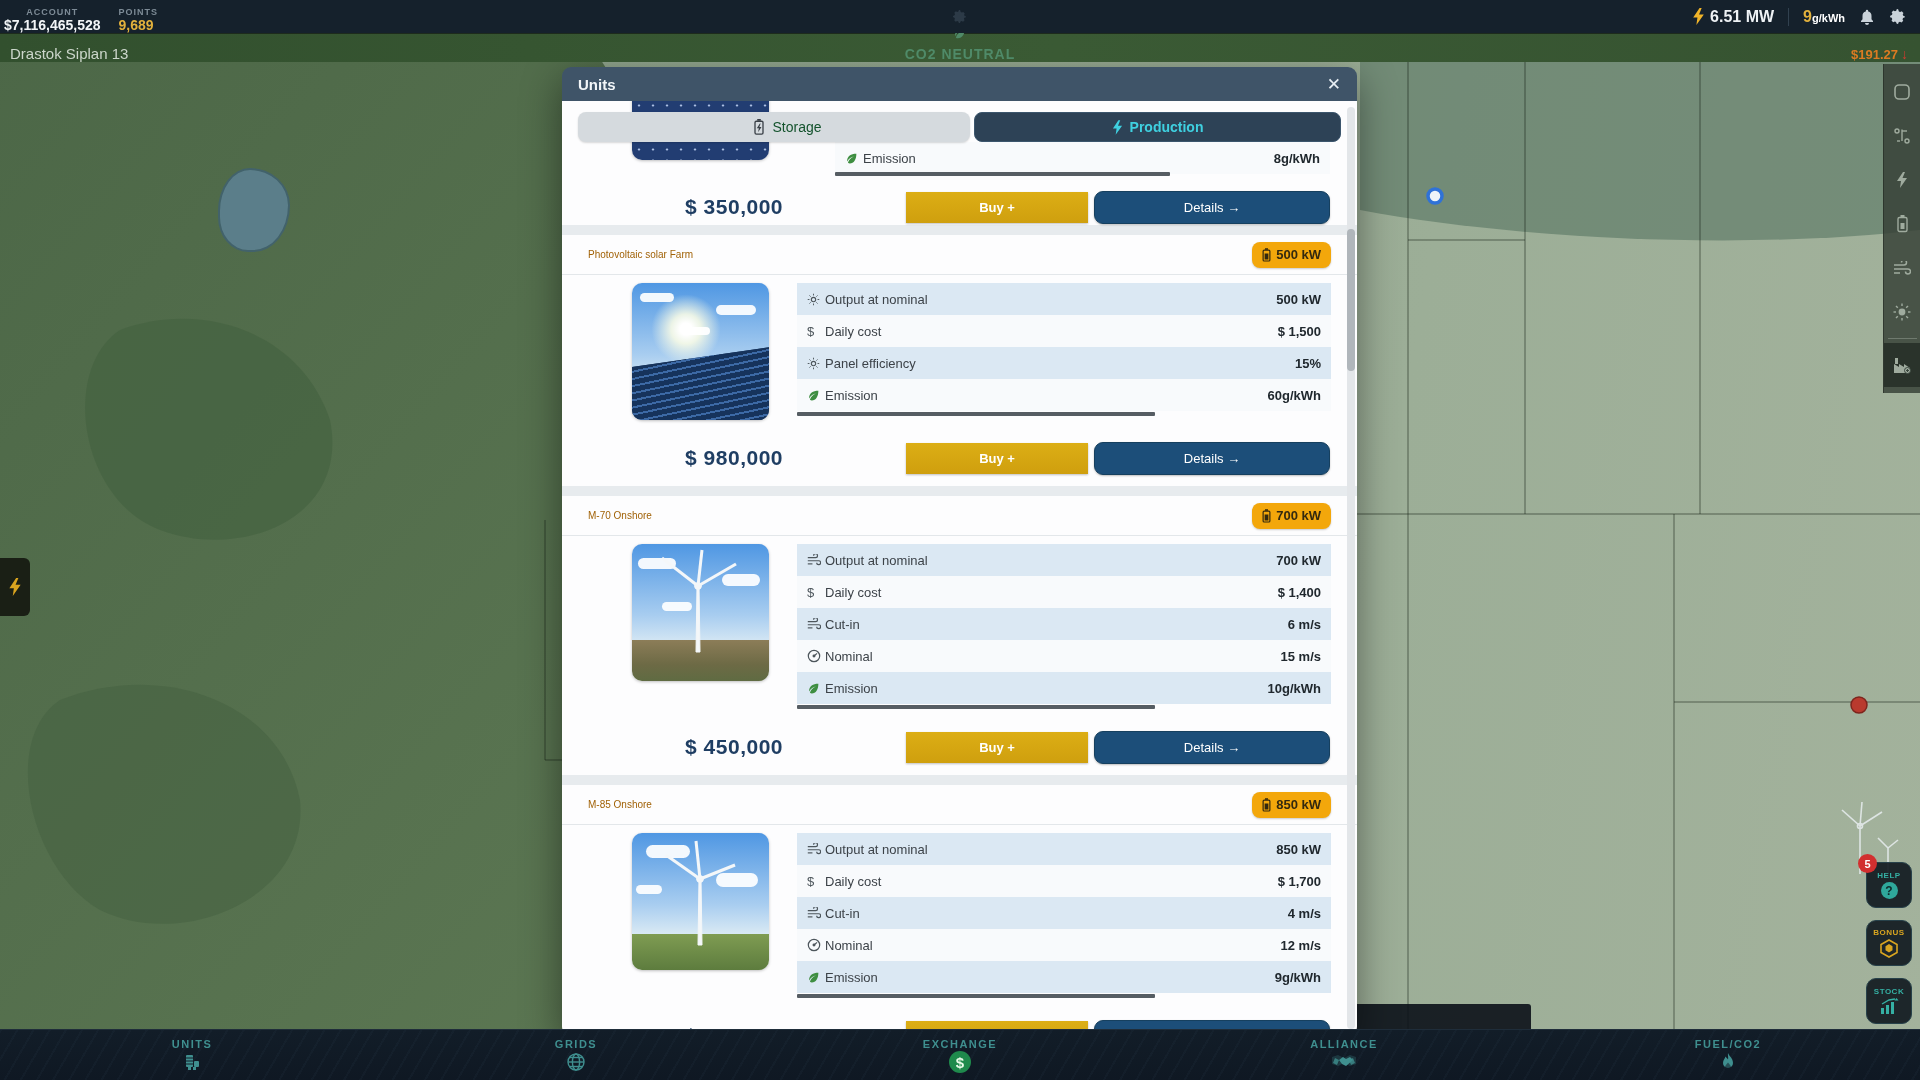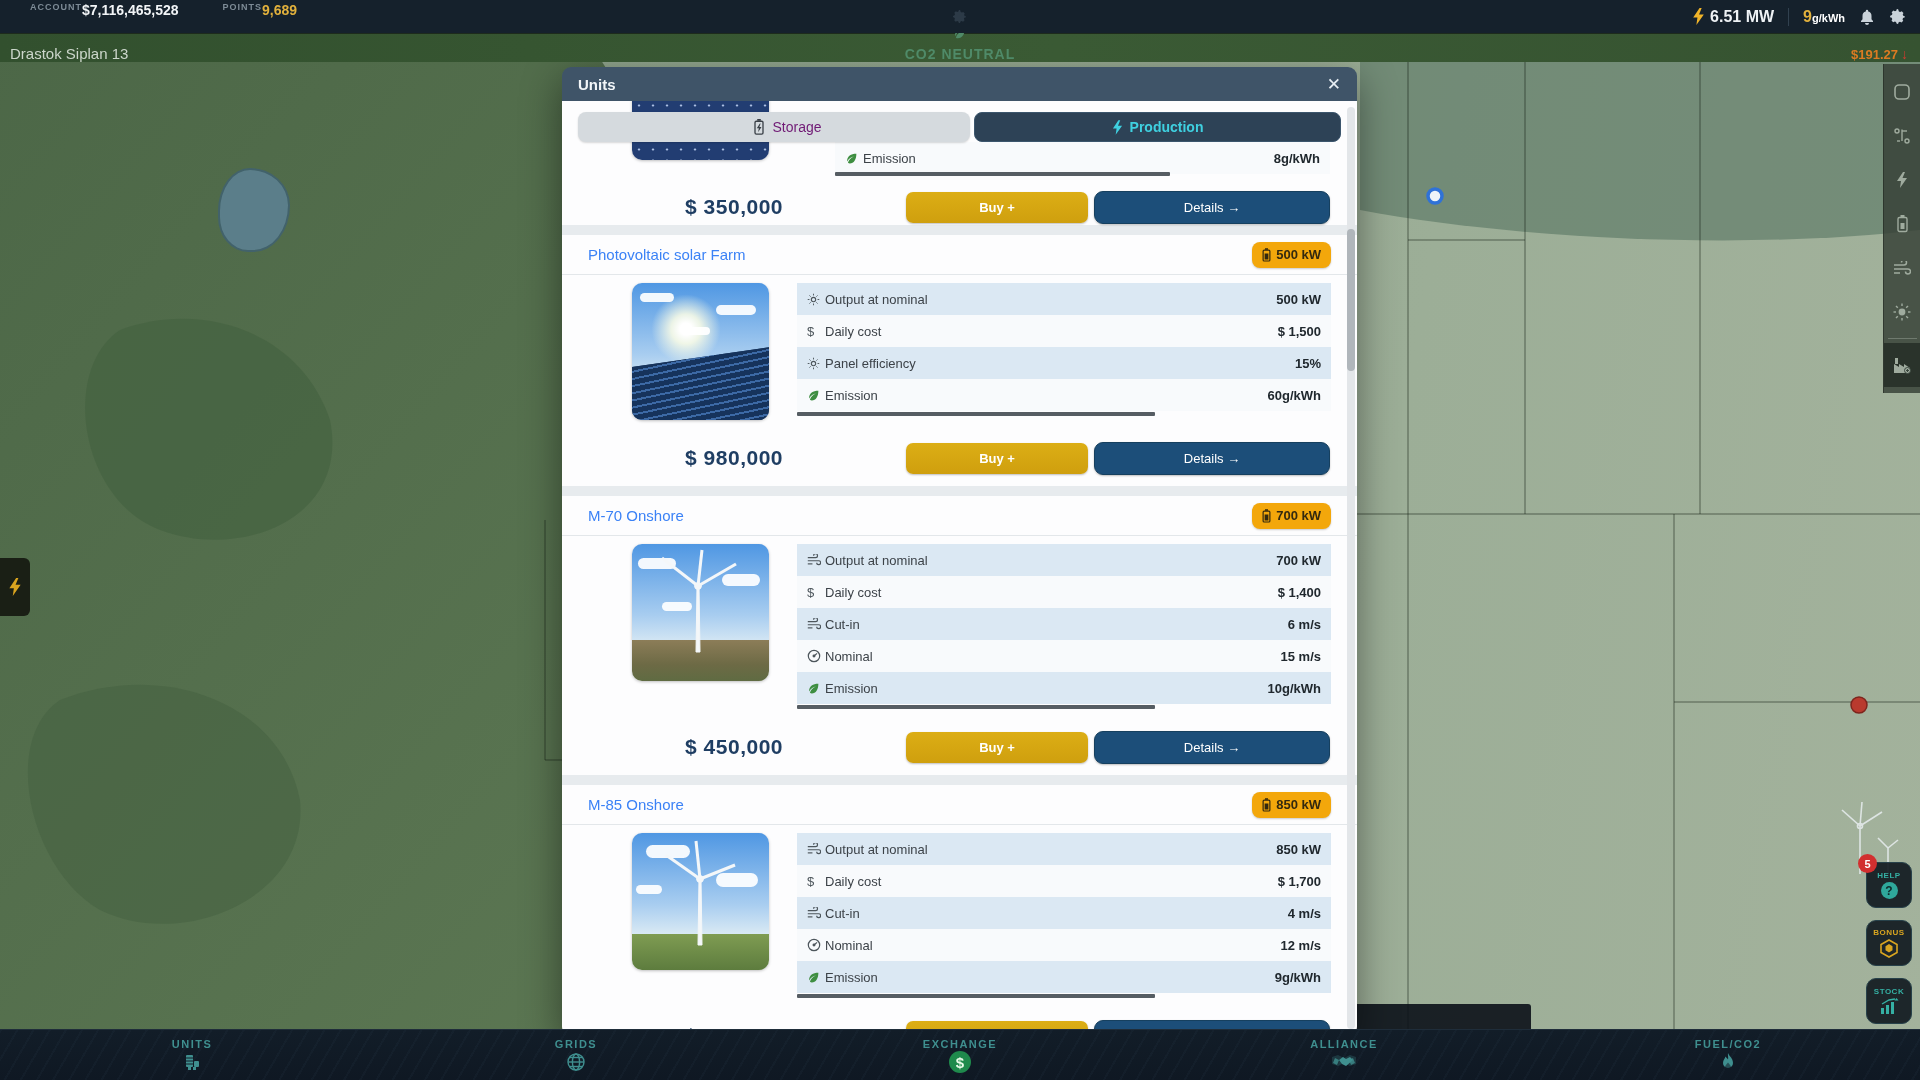--- a/index.html
+++ b/index.html
@@ -10,21 +10,21 @@
   
   .map { position:absolute; inset:0; background:linear-gradient(100deg,#8ba189 0%,#93a78f 40%,#9cae97 70%,#a3b29c 100%); }
   .map-dark { position:absolute; inset:0; }
   .map-svg { position:absolute; inset:0; }
   .lake { position:absolute; left:218px; top:168px; width:72px; height:84px; background:#5d8191;
     border:2px solid #41626f; border-radius:48% 60% 55% 45%/55% 48% 60% 45%; opacity:.9; }
   .map-blackbar { position:absolute; left:1151px; top:1004px; width:380px; height:26px; background:#0b1118; opacity:.9; border-radius:3px 3px 0 0; }
 
   
   .topbar { position:absolute; left:0; top:0; width:1920px; height:33px; background:#15212c; display:flex; align-items:center; z-index:60; }
-  .tb-group { display:flex; justify-content:flex-end; height:100%; padding:2px 14px 0 30px; }
+  .tb-group { display:flex; flex-direction:column; justify-content:flex-end; height:100%; padding:2px 14px 0 4px; }
   .tb-label { font-size:9px; letter-spacing:1px; color:#7d8b96; font-weight:700; text-align:center; }
   .tb-value { font-size:14px; color:#f2f5f7; font-weight:700; }
   .tb-value.gold { color:#e2b13c; }
   .tb-center-ic { position:absolute; left:952px; top:9px; color:#2c3a47; }
   .tb-right { margin-left:auto; display:flex; align-items:center; gap:14px; padding-right:14px; }
   .tb-power { display:flex; align-items:center; gap:5px; color:#eef2f5; font-size:16px; font-weight:700; }
   .tb-sep { width:1px; height:18px; background:#31414f; }
   .tb-emis { color:#fff; font-size:11px; font-weight:700; }
   .tb-emis b { color:#e2b13c; font-size:16px; }
   .tb-ic { color:#c9d2d9; display:flex; }
@@ -74,40 +74,40 @@
   .m-close { margin-left:auto; color:#e8eef3; font-size:17px; line-height:1; cursor:pointer; }
   .m-body { position:relative; height:934px; background:#eef1f3; overflow:hidden; }
 
   
   .m-track { position:absolute; right:2px; top:6px; bottom:6px; width:8px; background:#e3e6e9; border-radius:4px; z-index:9; }
   .m-thumb { position:absolute; right:2px; top:128px; width:8px; height:142px; background:#b0b6bb; border-radius:4px; z-index:10; }
 
   
   .m-tabs { position:absolute; left:0; top:11px; width:100%; height:30px; z-index:8; padding:0 16px; display:flex; gap:4px; }
   .tab { flex:1; height:30px; border-radius:8px; display:flex; align-items:center; justify-content:center; gap:7px; font-size:14px; }
-  .tab.storage { background:#d5dade; color:#701a75; box-shadow:0 1px 2px rgba(0,0,0,.15);padding-left:27px; }
+  .tab.storage { background:#d5dade; color:#14532d; box-shadow:0 1px 2px rgba(0,0,0,.15);padding-left:27px; }
   .tab.production { background:#2d4256; color:#3fd0e0; font-weight:700; border:1px solid #3c566d; }
 
   
   .m-list { position:relative; width:100%; }
   .card { background:#fdfdfe; }
   .card-head { height:40px; display:flex; align-items:center; padding:0 26px; border-bottom:1px solid #e3e7ea; }
-  .card-title { font-size:15px; color:#3b82f6; }
+  .card-title { font-size:10px; color:#a16207; }
   .cap-badge { margin-left:auto; background:#f3a70b; border-radius:8px; height:26px; display:flex; align-items:center; gap:5px; padding:0 10px; color:#33290f; font-size:13px; font-weight:700; box-shadow:0 1px 2px rgba(0,0,0,.2); }
   .card-body { display:flex; padding:8px 26px 10px 70px; gap:28px; }
   .thumb { width:137px; height:137px; border-radius:10px; overflow:hidden; position:relative; flex:none; box-shadow:0 1px 3px rgba(0,0,0,.25); }
   .stats { flex:1; display:flex; flex-direction:column; }
   .srow { height:28px; display:flex; align-items:center; padding:16px 10px; font-size:13px; color:#3c4248;justify-content:space-between; }
   .srow.blue { background:#dbe8f3; } .srow.white { background:#f8fafc; }
   .srow .ic { width:18px; display:flex; color:#4d565c; font-size:13px; justify-content:flex-start; }
   .srow .val { margin-left:auto; font-weight:700; color:#20282e; }
   .ebar { height:4px; width:67%; background:#565d63; margin-top:1px; border-radius:1px; }
   .card-foot { height:56px; display:flex; align-items:center; padding:0 27px; }
   .price { width:300px; text-align:center; font-size:21px; font-weight:700; color:#1f3e63; letter-spacing:.5px; }
-  .btn-buy { margin-left:27px; width:188px; height:31px; border-radius:7px; background:linear-gradient(#dcae15,#cf9f0e); color:#fff; font-size:13px; font-weight:700; display:flex; align-items:center; justify-content:center; box-shadow:0 1px 2px rgba(0,0,0,.25); }
+  .btn-buy { margin-left:27px; width:188px; height:31px; border-radius:0; background:linear-gradient(#dcae15,#cf9f0e); color:#fff; font-size:13px; font-weight:700; display:flex; align-items:center; justify-content:center; box-shadow:0 1px 2px rgba(0,0,0,.25); }
   .btn-details { margin-left:6px; width:244px; height:33px; border-radius:9px; background:#1c4e79; border:1px solid #16405f; color:#fff; font-size:13px; display:flex; align-items:center; justify-content:center; box-shadow:0 1px 2px rgba(0,0,0,.25); }
   .sep { height:10px; background:#e7ebee; }
 
   
   .row-partial { position:relative; height:124px; background:#fdfdfe; overflow:visible; }
   .row-partial .thumb { position:absolute; left:70px; top:-78px; }
   .row-partial .srow { position:absolute; left:273px; right:27px; top:41px; background:#f8fafc; }
   .row-partial .ebar { position:absolute; left:273px; top:70px; width:335px; }
   .row-partial .card-foot { position:absolute; left:0; right:0; top:78px; }
 

